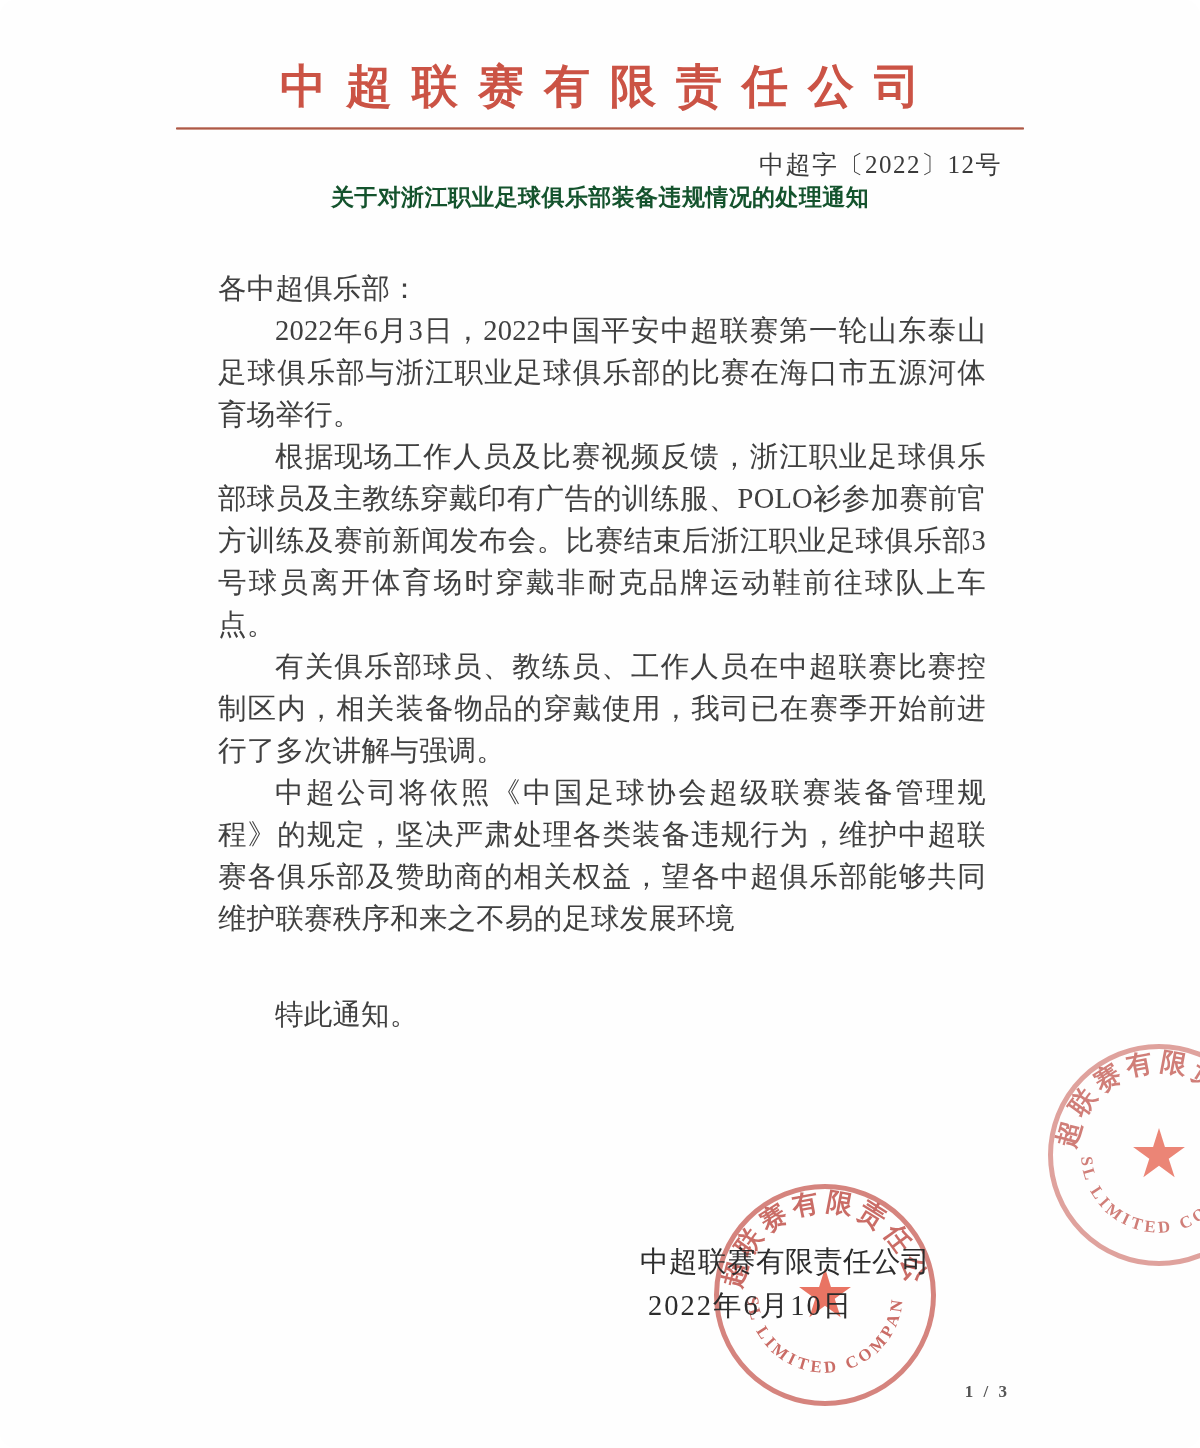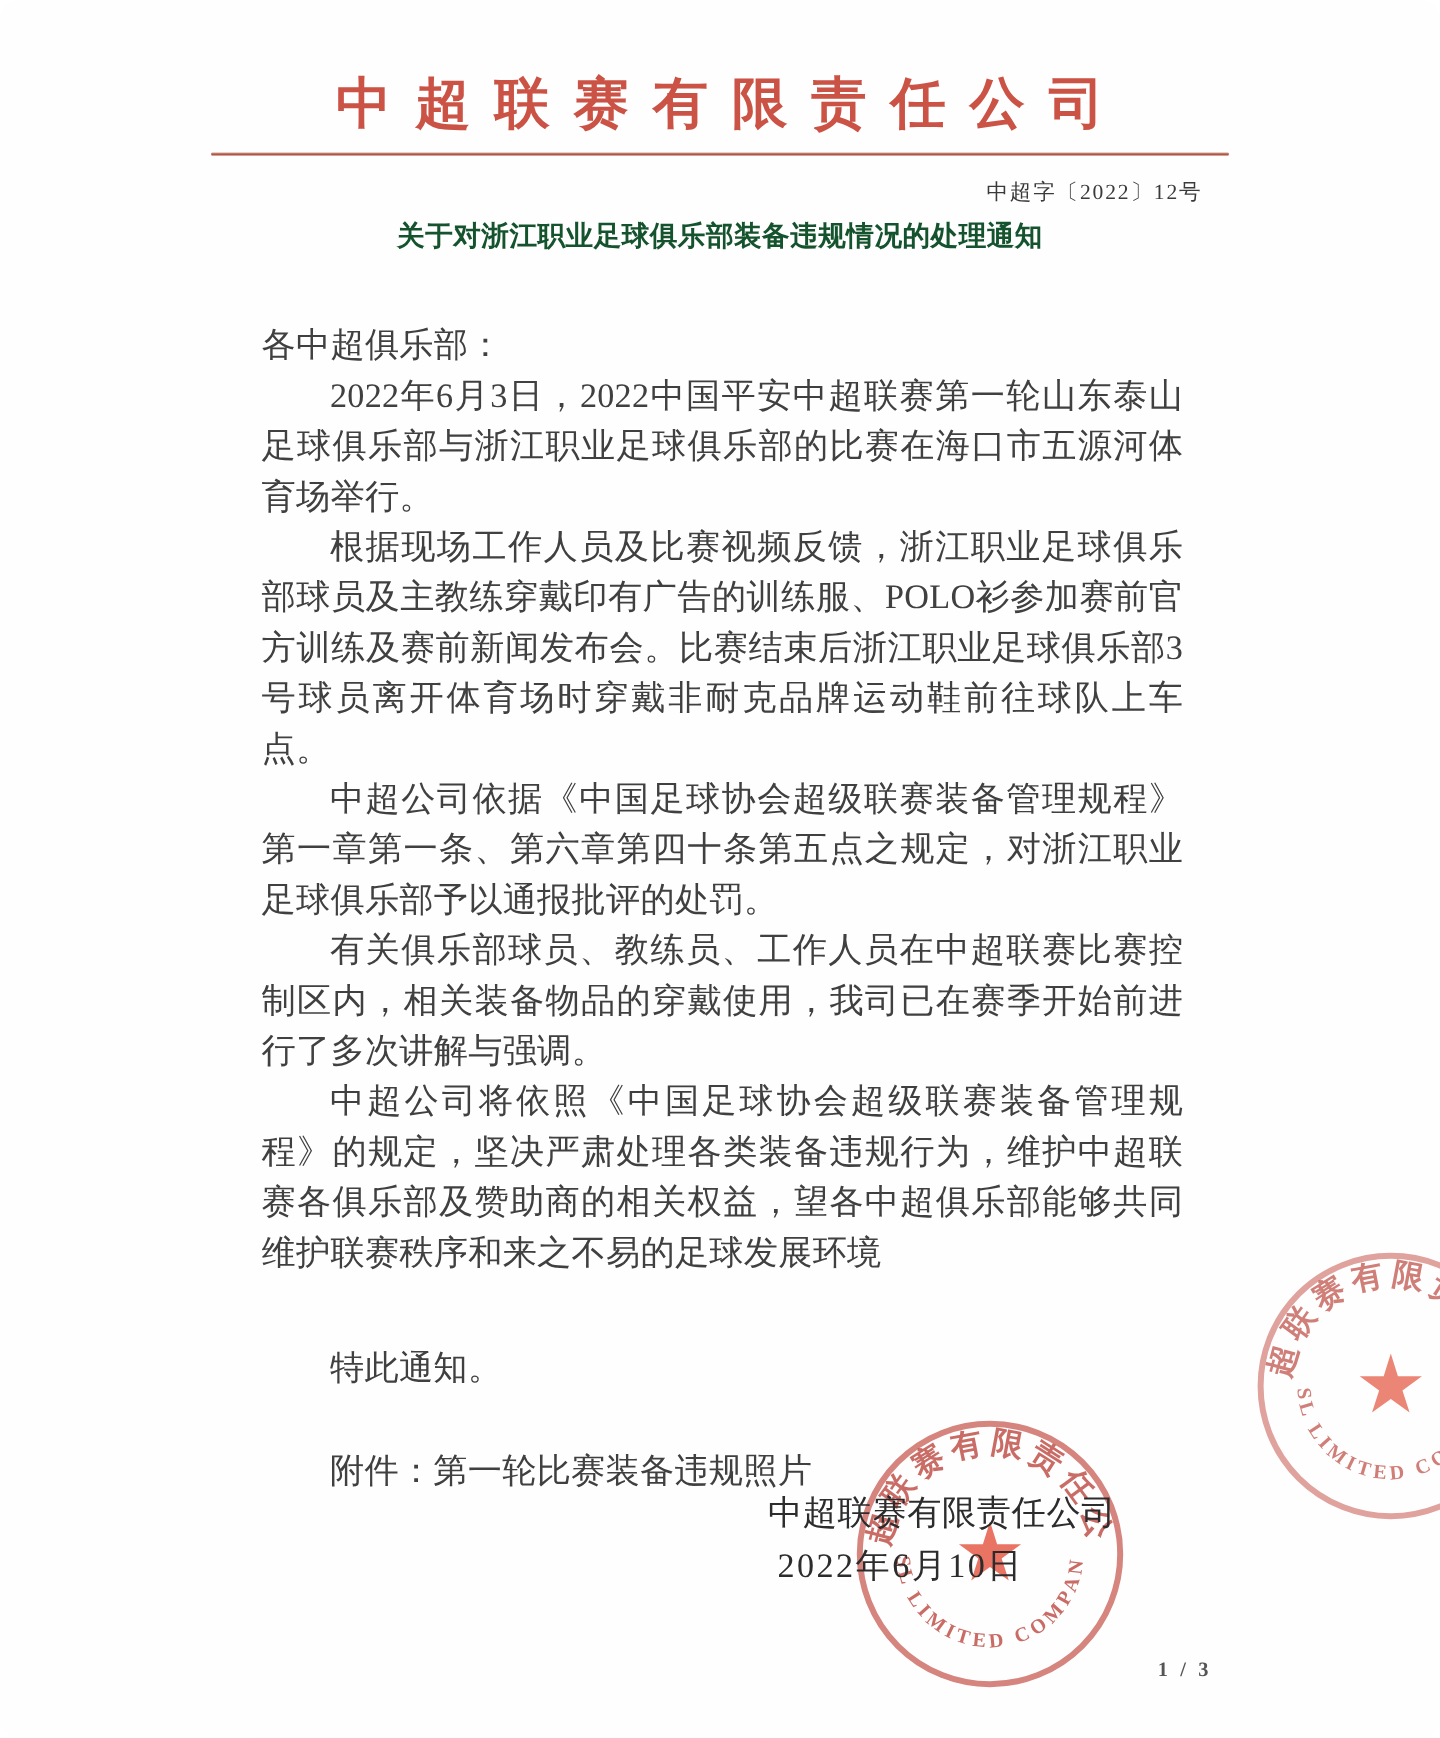--- a/index.html
+++ b/index.html
@@ -51,21 +51,21 @@
   }
 
   
   .doc-number {
     position: absolute;
     top: 148px;
     left: 0;
     width: 1002px;
     text-align: right;
     font-family: "Liberation Serif", "DejaVu Serif", serif;
-    font-size: 18px;
+    font-size: 25px;
     letter-spacing: 1.5px;
     color: #3a3a3a;
     white-space: nowrap;
   }
 
   
   .doc-title {
     position: absolute;
     top: 182px;
     left: 214px;
@@ -192,27 +192,25 @@
   <div class="masthead-rule"></div>
 
   <div class="doc-number">中超字〔2022〕12号</div>
 
   <div class="doc-title">关于对浙江职业足球俱乐部装备违规情况的处理通知</div>
 
   <div class="body-block">
     <p class="para salutation">各中超俱乐部：</p>
     <p class="para indent">2022年6月3日，2022中国平安中超联赛第一轮山东泰山足球俱乐部与浙江职业足球俱乐部的比赛在海口市五源河体育场举行。</p>
     <p class="para indent">根据现场工作人员及比赛视频反馈，浙江职业足球俱乐部球员及主教练穿戴印有广告的训练服、POLO衫参加赛前官方训练及赛前新闻发布会。比赛结束后浙江职业足球俱乐部3号球员离开体育场时穿戴非耐克品牌运动鞋前往球队上车点。</p>
-    <p class="para indent">中超公司依据《中国足球协会超级联赛装备管理规程》第一章第一条、第六章第四十条第五点之规定，对浙江职业足球俱乐部予以通报批评的处罚。</p>
     <p class="para indent">有关俱乐部球员、教练员、工作人员在中超联赛比赛控制区内，相关装备物品的穿戴使用，我司已在赛季开始前进行了多次讲解与强调。</p>
     <p class="para indent">中超公司将依照《中国足球协会超级联赛装备管理规程》的规定，坚决严肃处理各类装备违规行为，维护中超联赛各俱乐部及赞助商的相关权益，望各中超俱乐部能够共同维护联赛秩序和来之不易的足球发展环境</p>
     <div class="spacer-lg"></div>
     <p class="para indent">特此通知。</p>
     <div class="spacer-md"></div>
-    <p class="para indent">附件：第一轮比赛装备违规照片</p>
   </div>
 
   <div class="signature">
     <div class="sig-issuer">中超联赛有限责任公司</div>
     <div class="sig-date">2022年6月10日</div>
   </div>
 
   <div class="seal seal-main">
     <div class="seal-star"></div>
     <svg class="seal-arc-text" viewBox="0 0 202 202">

